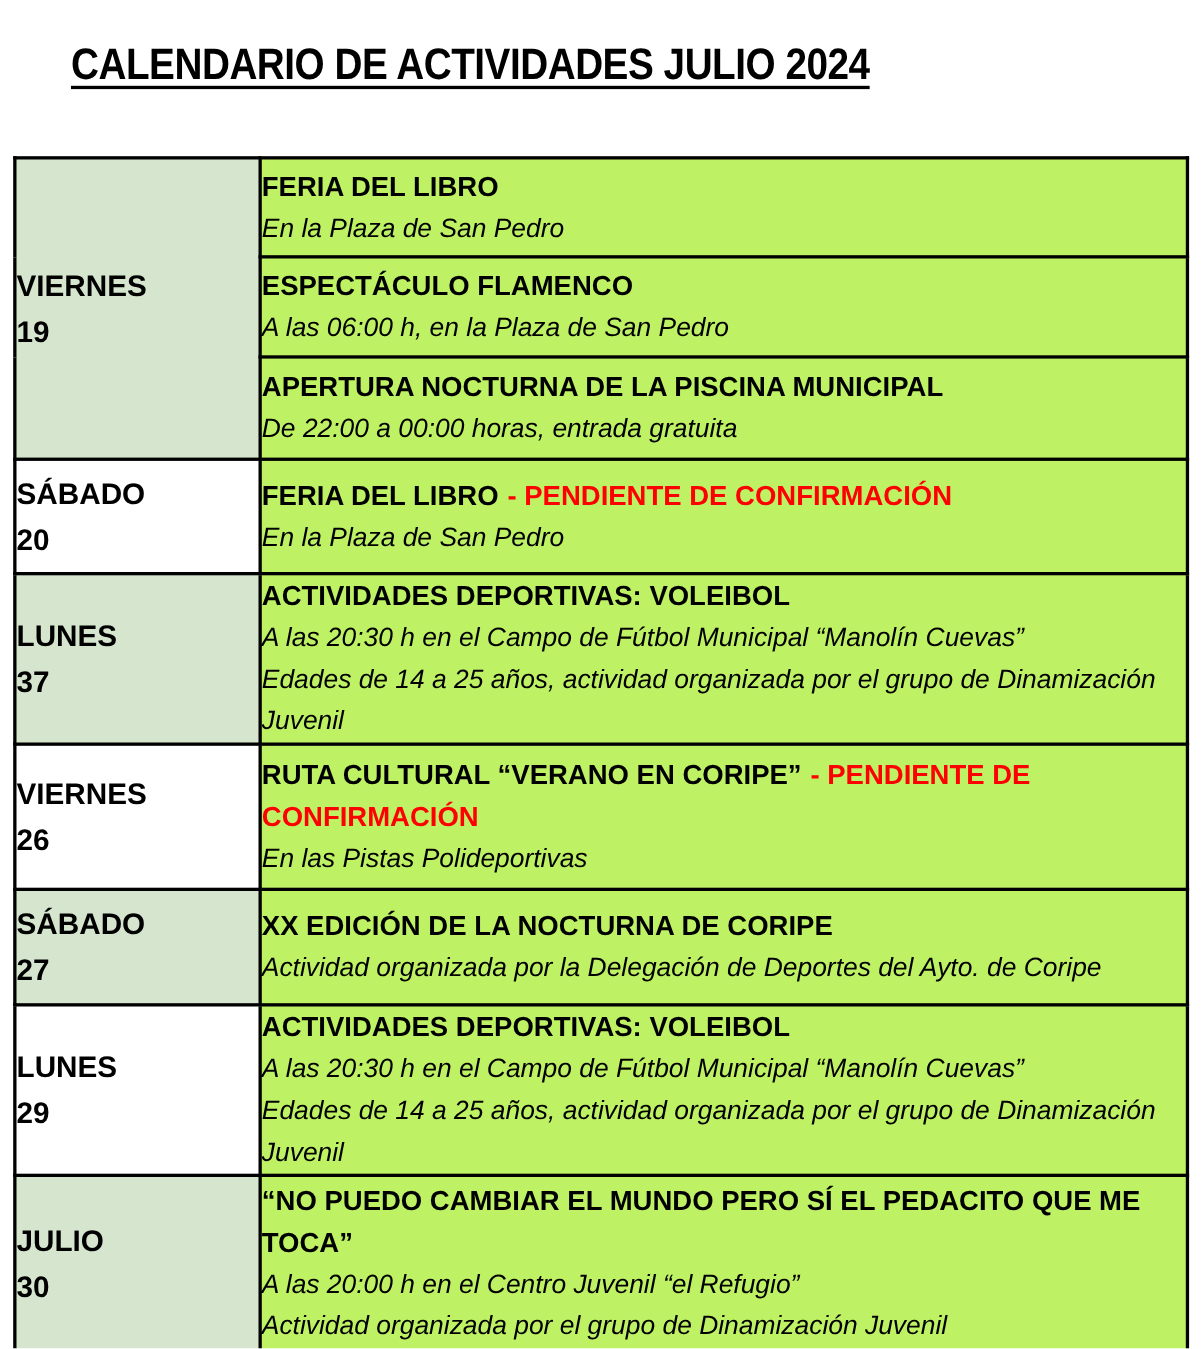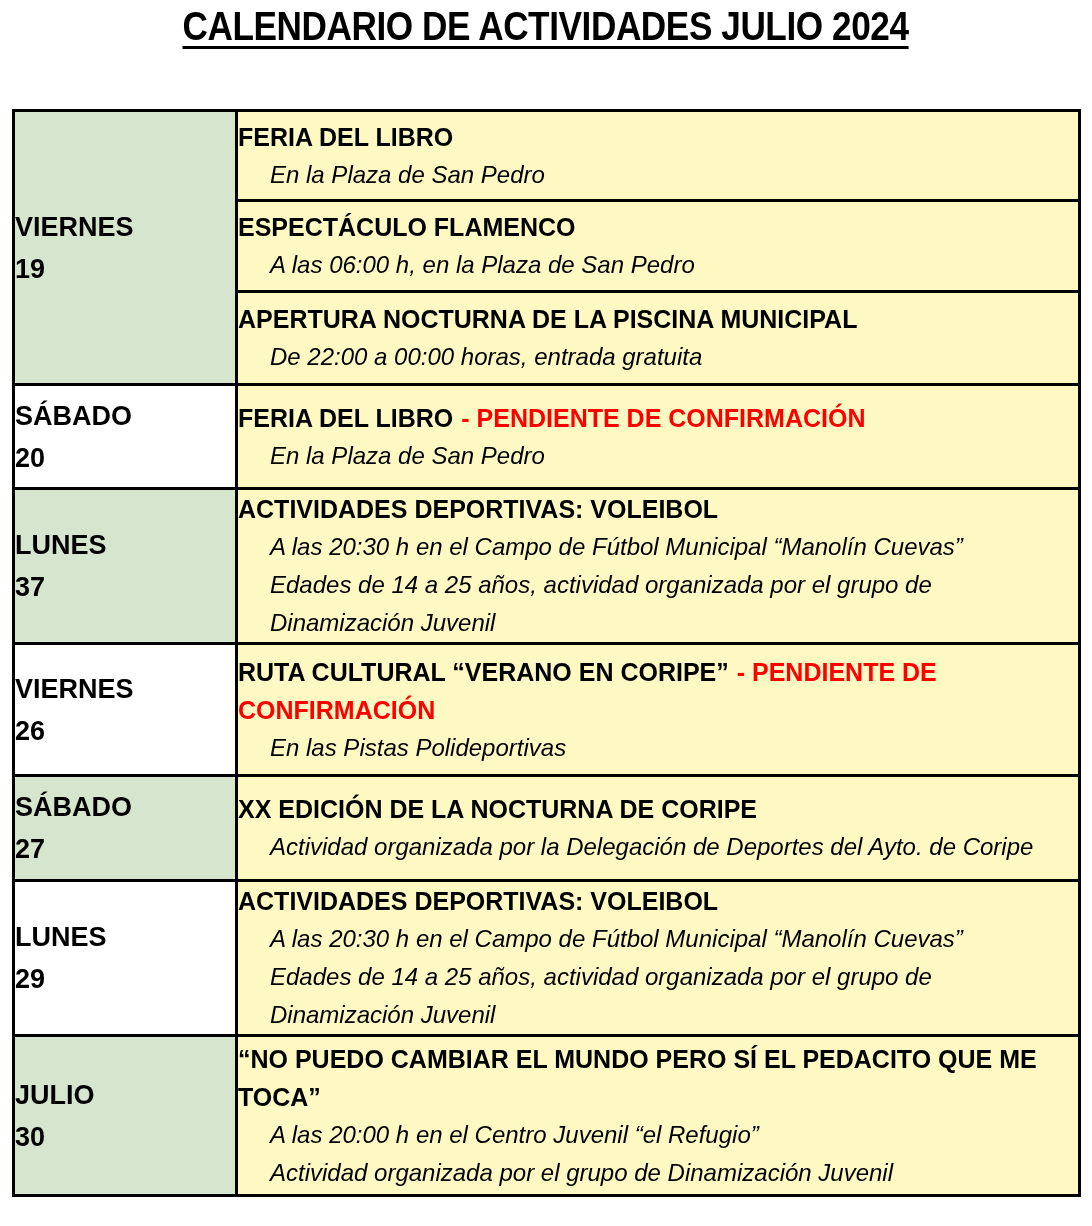--- a/index.html
+++ b/index.html
@@ -10,23 +10,23 @@
   .page {
     position: relative;
     width: 1092px;
     height: 1226px;
     background: #ffffff;
     font-family: "Liberation Sans", sans-serif;
     color: #000000;
     overflow: hidden;
   }
   .title-wrap {
-    text-align: center;
-    margin: 0;
-    padding-top: 4px;
+    text-align: left;
+    margin: 15px;
+    padding-top: 22px;
   }
   .doc-title {
     display: inline-block;
     margin: 0;
     font-size: 40px;
     font-weight: bold;
     letter-spacing: -0.5px;
     text-decoration: underline;
     text-decoration-thickness: 3px;
     text-underline-offset: 6px;
@@ -52,36 +52,35 @@
     font-size: 27px;
     line-height: 42px;
     background: #ffffff;
   }
   td.day-cell.green {
     background: #d6e6ce;
   }
   td.act-cell {
     width: 840px;
     padding: 8px 10px 8px 14px;
-    background: #fef9c3;
+    background: #bef264;
   }
   .act-title {
     font-weight: bold;
     font-size: 25px;
     line-height: 38px;
   }
   .pending {
     color: #ff0000;
     margin-left: 0.32em;
   }
   .act-detail {
     font-style: italic;
     font-size: 24px;
     line-height: 38px;
-    margin-left: 32px;
   }
   tr.r1 { height: 90px; }
   tr.r2 { height: 91px; }
   tr.r3 { height: 93px; }
   tr.r4 { height: 104px; }
   tr.r5 { height: 155px; }
   tr.r6 { height: 132px; }
   tr.r7 { height: 105px; }
   tr.r8 { height: 155px; }
   tr.r9 { height: 160px; }

